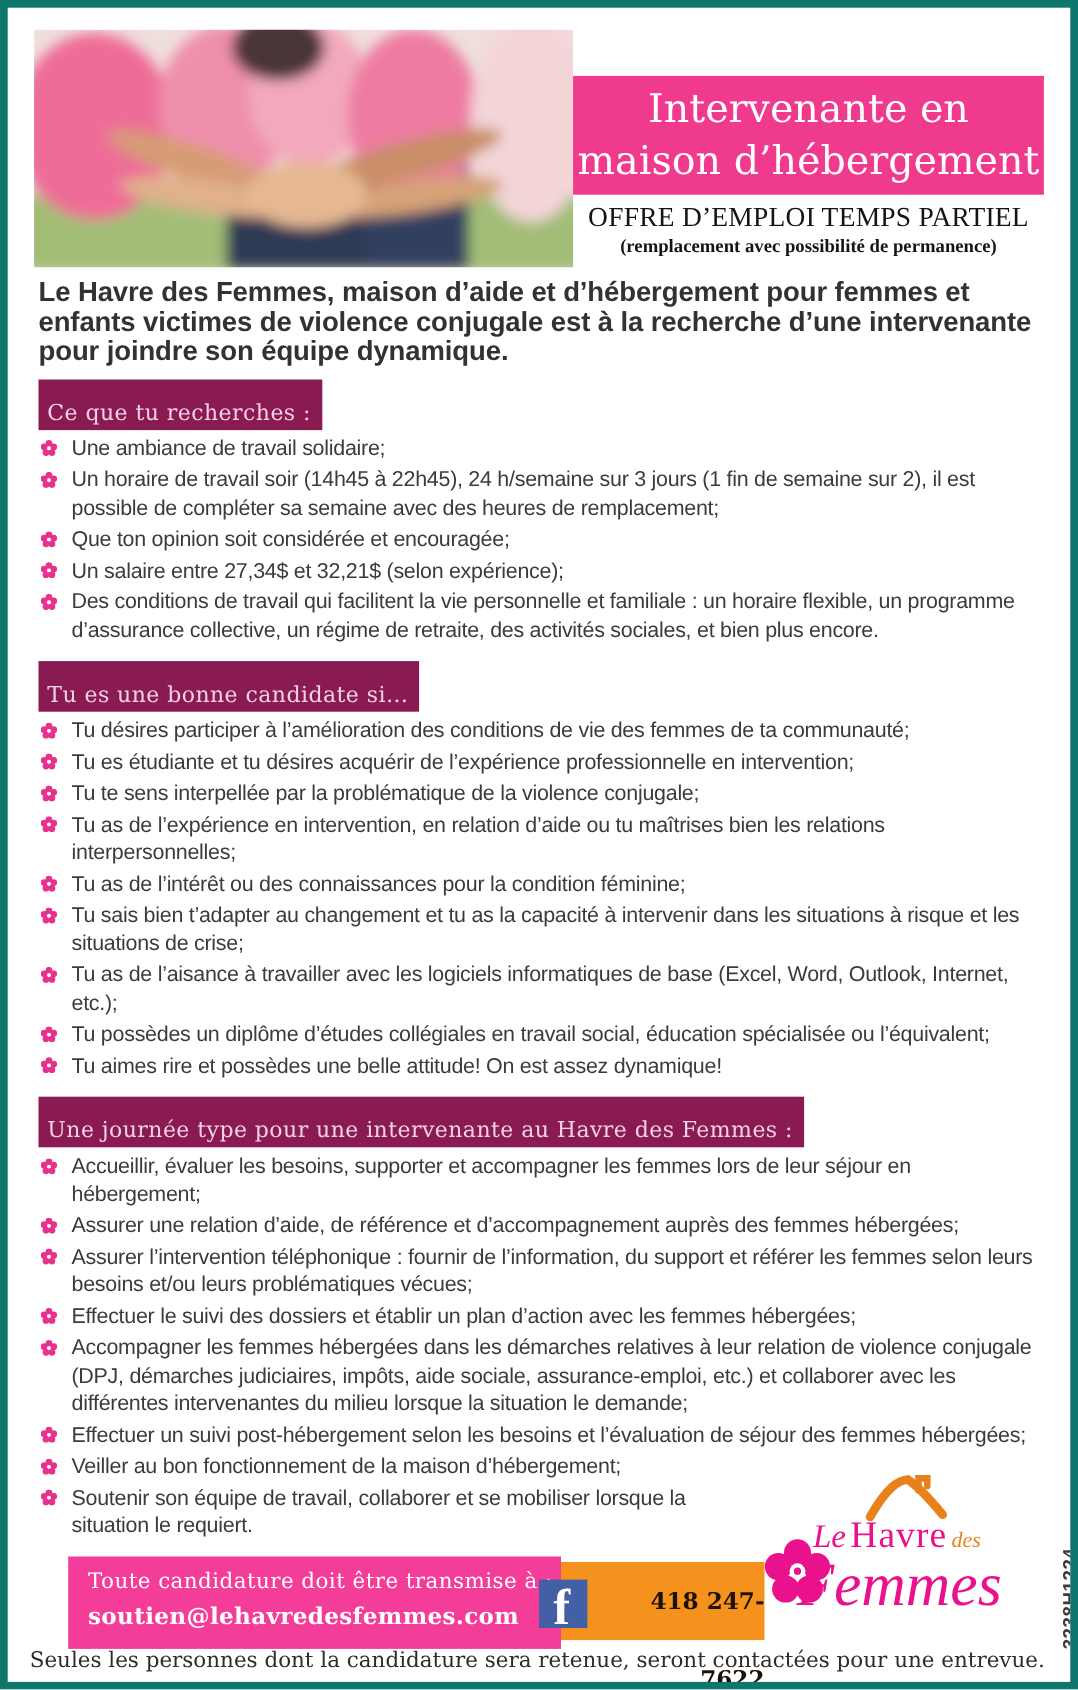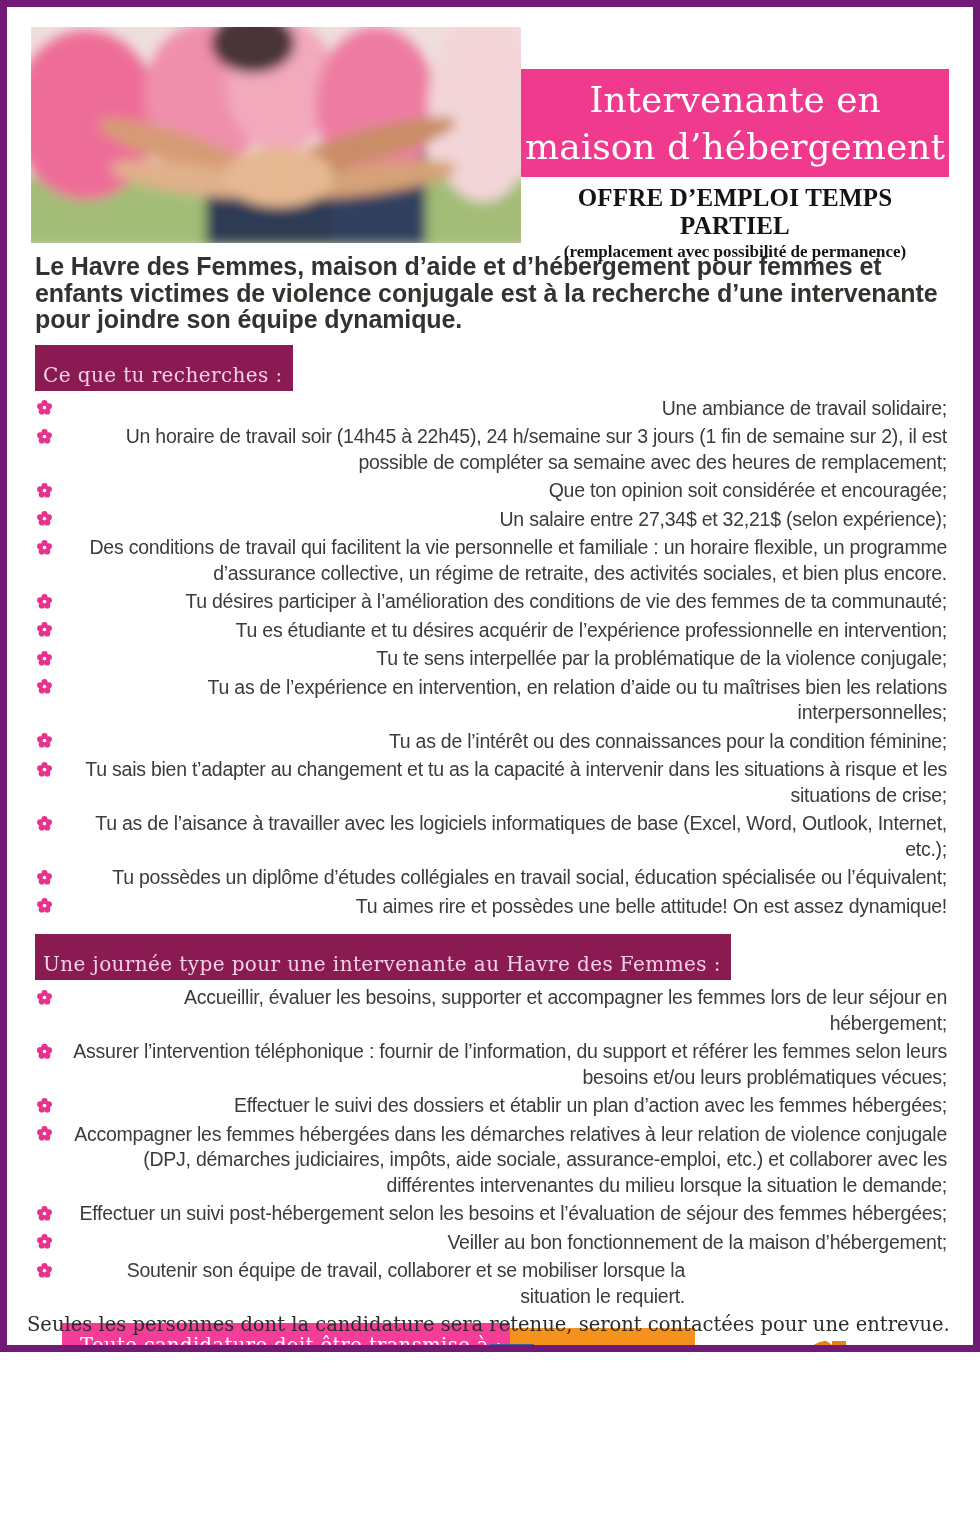--- a/index.html
+++ b/index.html
@@ -1,38 +1,38 @@
 <!DOCTYPE html>
 <html lang="fr"><head>
 <meta charset="utf-8">
 <style>
   html,body{margin:0;padding:0;background:#ffffff;}
   body{width:980px;height:1536px;font-family:"Liberation Sans",sans-serif;}
-  .frame{position:relative;box-sizing:border-box;width:980px;height:1352px;
-         border:7px solid #701a75;background:#fff;overflow:hidden;}
+  .frame{position:relative;box-sizing:border-box;width:980px;height:1536px;
+         border:7px solid #0f766e;background:#fff;overflow:hidden;}
 
   
   .top-row{position:relative;height:216px;margin:20px 24px 0 24px;}
   .photo{position:absolute;left:0;top:0;width:490px;height:216px;display:block;}
   .head-col{position:absolute;left:490px;right:0;top:0;height:216px;}
   .title-box{margin-top:42px;height:108px;background:#ef3a8e;color:#fff;
              font-family:"DejaVu Serif",serif;font-size:36px;line-height:47px;
              text-align:center;display:flex;flex-direction:column;justify-content:center;}
   .subtitle{margin-top:7px;text-align:center;font-family:"Liberation Serif",serif;
-            font-weight:bold;font-size:25px;color:#161412;letter-spacing:.2px;}
+            font-weight:normal;font-size:25px;color:#161412;letter-spacing:.2px;}
   .subtitle-note{text-align:center;font-family:"Liberation Serif",serif;font-weight:bold;
                  font-size:17px;color:#161412;margin-top:2px;}
 
   
   .content{margin:10px 26px 0 28px;}
   .intro{font-weight:bold;font-size:25px;line-height:26.5px;color:#33322f;letter-spacing:-0.1px;}
   .sec-header{display:inline-block;background:#8a1a52;color:#f4d2e4;
               font-family:"DejaVu Serif",serif;font-size:20px;letter-spacing:.4px;
               padding:18px 10px 4px 8px;margin:12px 0 5px 0;}
-  ul.bullets{list-style:none;margin:0;padding:0;text-align:right;}
+  ul.bullets{list-style:none;margin:0;padding:0;}
   ul.bullets li{position:relative;padding-left:30px;margin:0 0 3px 0;
                 font-size:19.5px;line-height:25.5px;color:#3b3b38;letter-spacing:-0.25px;}
   ul.bullets li .flower{position:absolute;left:2px;top:4.5px;width:15px;height:15px;}
   .sec3 li:last-child{max-width:620px;}
 
   
   .contact{position:relative;height:84px;margin:14px 0 0 27px;width:640px;}
   .pink-box{position:absolute;left:0;top:0;width:448px;height:84px;background:#f33d98;
             color:#fff;font-family:"DejaVu Serif",serif;}
   .pink-box .l1{margin:11px 0 0 18px;font-size:19.5px;letter-spacing:.4px;}
@@ -174,20 +174,21 @@
               <circle cx="15.8" cy="8.4" r="4.1"></circle>
               <circle cx="6.4" cy="15.2" r="4.1"></circle>
               <circle cx="13.6" cy="15.2" r="4.1"></circle>
             </g>
             <circle cx="10" cy="9.8" r="2.1" fill="#ffffff"></circle>
           </svg>
           <span>Des conditions de travail qui facilitent la vie personnelle et familiale : un horaire flexible, un programme d’assurance collective, un régime de retraite, des activités sociales, et bien plus encore.</span>
         </li>
       </ul>
 
+    <div class="sec-header">Tu es une bonne candidate si…</div>
     <ul class="bullets">
 
         <li>
           <svg class="flower" viewBox="0 0 20 20">
             <g fill="#e7318c">
               <circle cx="10" cy="4.2" r="4.1"></circle>
               <circle cx="4.2" cy="8.4" r="4.1"></circle>
               <circle cx="15.8" cy="8.4" r="4.1"></circle>
               <circle cx="6.4" cy="15.2" r="4.1"></circle>
               <circle cx="13.6" cy="15.2" r="4.1"></circle>
@@ -331,20 +332,21 @@
           <svg class="flower" viewBox="0 0 20 20">
             <g fill="#e7318c">
               <circle cx="10" cy="4.2" r="4.1"></circle>
               <circle cx="4.2" cy="8.4" r="4.1"></circle>
               <circle cx="15.8" cy="8.4" r="4.1"></circle>
               <circle cx="6.4" cy="15.2" r="4.1"></circle>
               <circle cx="13.6" cy="15.2" r="4.1"></circle>
             </g>
             <circle cx="10" cy="9.8" r="2.1" fill="#ffffff"></circle>
           </svg>
+          <span>Assurer une relation d’aide, de référence et d’accompagnement auprès des femmes hébergées;</span>
         </li>
 
 
         <li>
           <svg class="flower" viewBox="0 0 20 20">
             <g fill="#e7318c">
               <circle cx="10" cy="4.2" r="4.1"></circle>
               <circle cx="4.2" cy="8.4" r="4.1"></circle>
               <circle cx="15.8" cy="8.4" r="4.1"></circle>
               <circle cx="6.4" cy="15.2" r="4.1"></circle>

